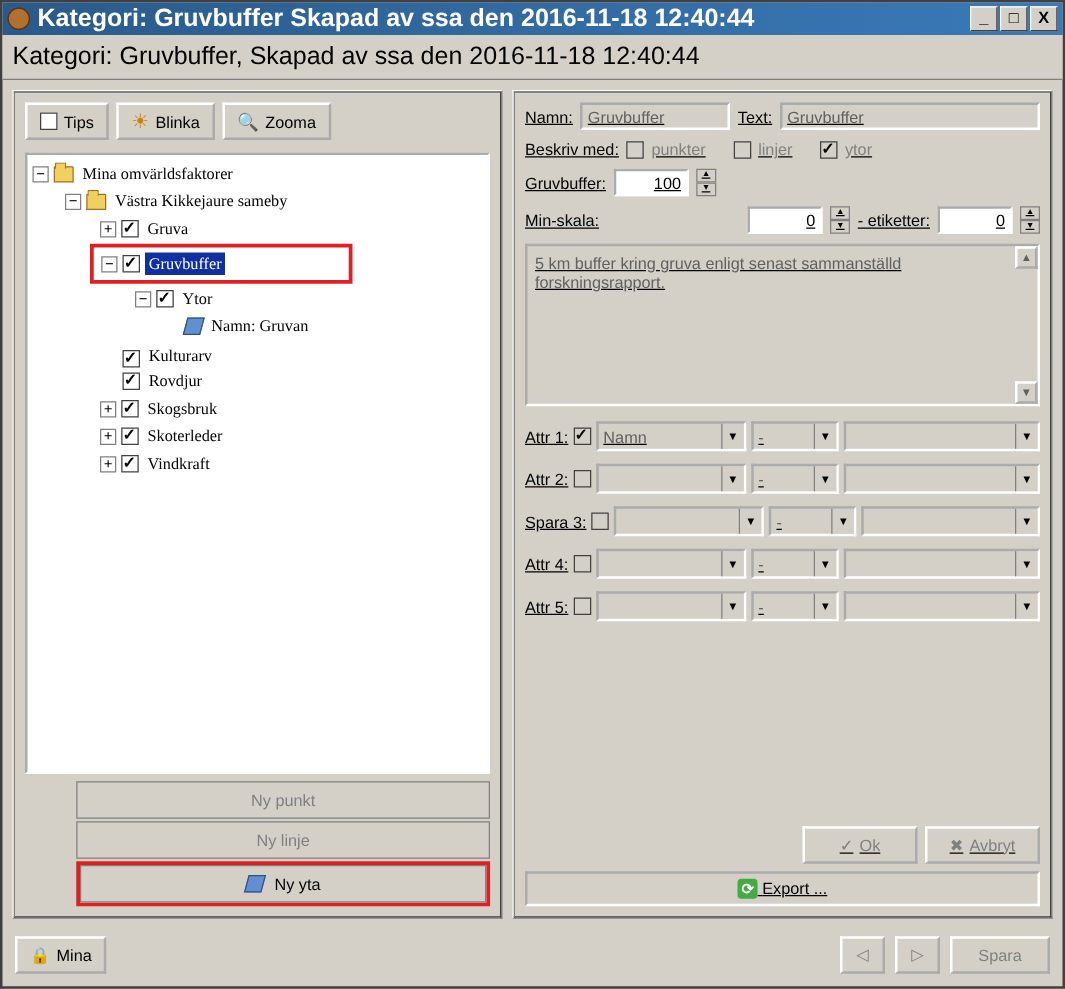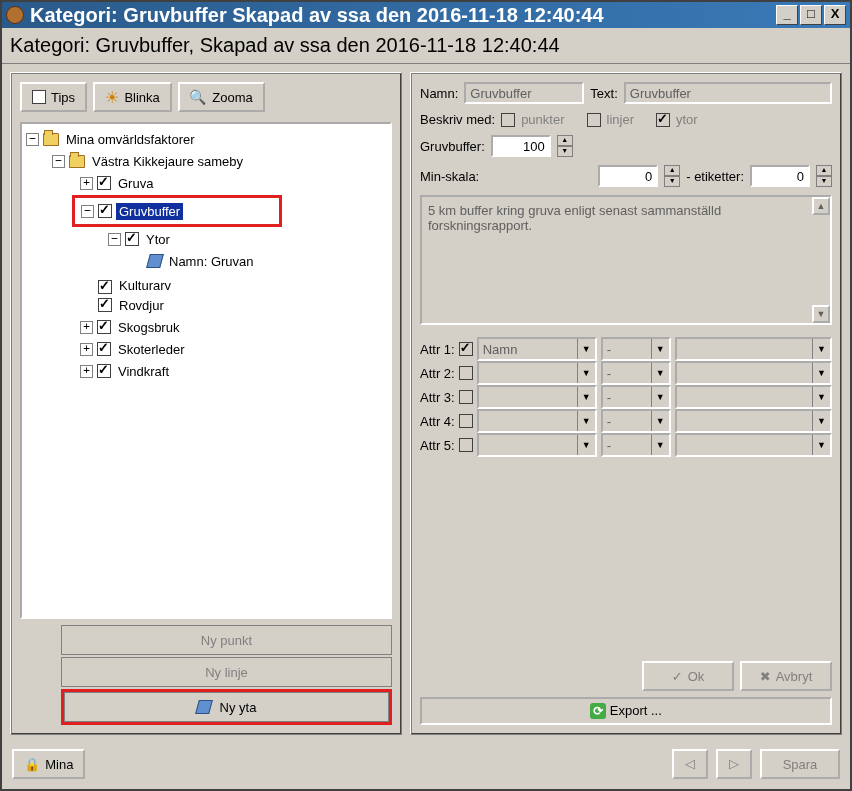--- a/index.html
+++ b/index.html
@@ -28,40 +28,40 @@
   .chk { display: inline-block; width: 14px; height: 14px; border: 1px solid #404040; background: #fff; position: relative; vertical-align: middle; }
   .chk.checked::after { content: "✓"; position: absolute; top: -3px; left: 0; font-size: 13px; font-weight: bold; }
   .chk.gray { background: #d4d0c8; }
 
   .tree { flex: 1; background: #fff; border: 2px inset #fff; overflow: auto; padding: 4px 2px; font-size: 14px; }
   .tree-row { display: flex; align-items: center; height: 22px; white-space: nowrap; }
   .expander { width: 13px; height: 13px; border: 1px solid #808080; background: #fff; text-align: center; line-height: 9px; font-size: 11px; margin-right: 4px; cursor: pointer; font-family: monospace; }
   .folder-icon { display: inline-block; width: 16px; height: 13px; background: #f0d060; border: 1px solid #a07020; border-radius: 1px 1px 0 0; margin-right: 4px; position: relative; }
   .folder-icon::before { content:""; position:absolute; top:-4px; left:0; width:7px; height:4px; background:#f0d060; border:1px solid #a07020; border-bottom:none; border-radius:1px 1px 0 0;}
   .page-icon { display: inline-block; width: 14px; height: 14px; background: #6090d0; border: 1px solid #305080; transform: skewX(-15deg); margin-right: 4px; }
-  .node-label { padding: 1px 3px; }
+  .node-label { padding: 1px 3px; font-family: Liberation Serif, serif; }
   .node-label.selected { background: #1030a0; color: #fff; }
   .redbox { border: 3px solid #e02020; }
 
   .newbtns { margin-top: 6px; margin-left: 41px; }
   .newbtns .btn.flat { margin-bottom: 2px; }
 
   .form-row { display: flex; align-items: center; gap: 6px; margin-bottom: 8px; }
   .lbl { white-space: nowrap; }
   .txt { background: #d4d0c8; border: 2px inset #fff; padding: 2px 4px; height: 22px; flex: 1; color: #606060; }
   .txt.white { background: #fff; color: #000; text-align: right; }
   .spin { width: 16px; display: flex; flex-direction: column; }
   .spin div { height: 11px; border: 1px solid #808080; background: #d4d0c8; font-size: 7px; text-align: center; line-height: 8px; cursor: pointer; }
 
   .desc { background: #d4d0c8; border: 2px inset #fff; height: 130px; padding: 6px; color: #606060; position: relative; margin-bottom: 12px; }
   .desc .scroll-up, .desc .scroll-dn { position: absolute; right: 0; width: 18px; height: 18px; background: #d4d0c8; border: 2px outset #fff; text-align: center; font-size: 9px; line-height: 14px; }
   .desc .scroll-up { top: 0; }
   .desc .scroll-dn { bottom: 0; }
 
-  .attr-row { display: flex; align-items: center; gap: 4px; }
+  .attr-row { display: flex; align-items: center; gap: 4px; margin-bottom: 10px; }
   .combo { border: 2px inset #fff; background: #d4d0c8; height: 24px; display: flex; align-items: center; position: relative; }
   .combo .arrow { position: absolute; right: 0; top: 0; width: 18px; height: 100%; background: #d4d0c8; border-left: 1px solid #808080; text-align: center; line-height: 20px; font-size: 9px; }
   .combo .val { padding: 0 4px; color: #606060; text-align: center; }
 
   .okrow { display: flex; justify-content: flex-end; gap: 6px; margin-top: auto; }
   .okrow .btn { width: 92px; justify-content: center; }
 
   .exportbar { border: 2px inset #fff; background: #d4d0c8; margin-top: 6px; padding: 4px; text-align: center; }
 
   .footer { display: flex; padding: 6px 10px 10px 10px; gap: 8px; align-items: center; }
@@ -188,21 +188,21 @@
               <span>Ny yta</span>
             </div>
           </div>
         </div>
 
       </div>
         </div>
     </div>
 
     <div class="right">
-      <div class="panel" style="flex:1;">
+      <div class="panel" style="flex:1;text-decoration:underline;">
           <div class="panel-inner">
 
         <div class="form-row">
           <span class="lbl">Namn:</span>
           <span class="txt" style="width:120px;flex:none;">Gruvbuffer</span>
           <span class="lbl">Text:</span>
           <span class="txt">Gruvbuffer</span>
         </div>
 
         <div class="form-row">
@@ -271,21 +271,21 @@
               </span>
           <span class="combo" style="width:70px;">
                 <span class="val">-</span>
                 <span class="arrow">▼</span>
               </span>
           <span class="combo" style="flex:1;">
                 <span class="arrow">▼</span>
               </span>
         </div>
         <div class="attr-row">
-          <span class="lbl">Attr 3:</span>
+          <span class="lbl">Spara 3:</span>
           <span class="chk gray"></span>
           <span class="combo" style="width:120px;">
                 <span class="arrow">▼</span>
               </span>
           <span class="combo" style="width:70px;">
                 <span class="val">-</span>
                 <span class="arrow">▼</span>
               </span>
           <span class="combo" style="flex:1;">
                 <span class="arrow">▼</span>

